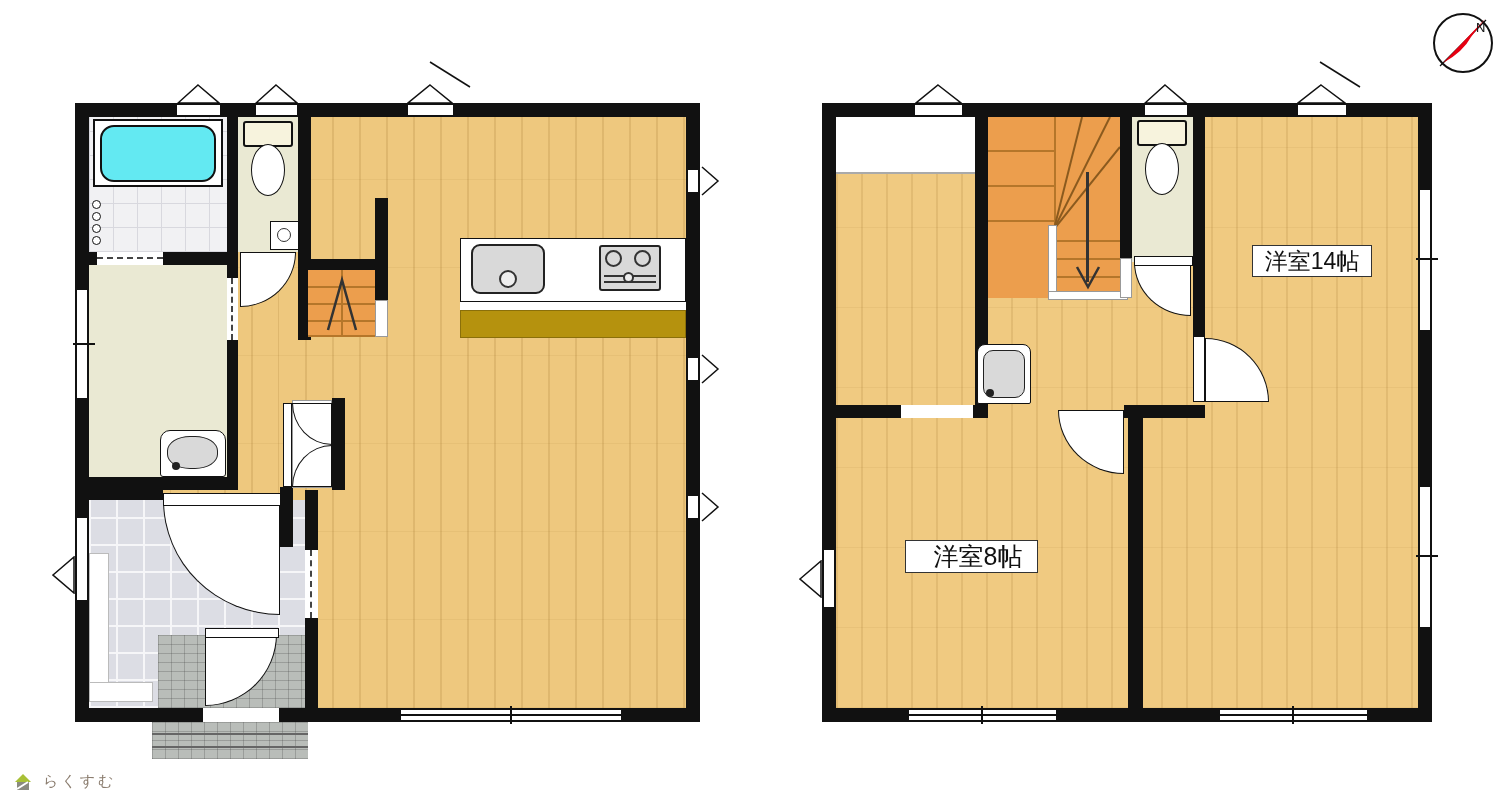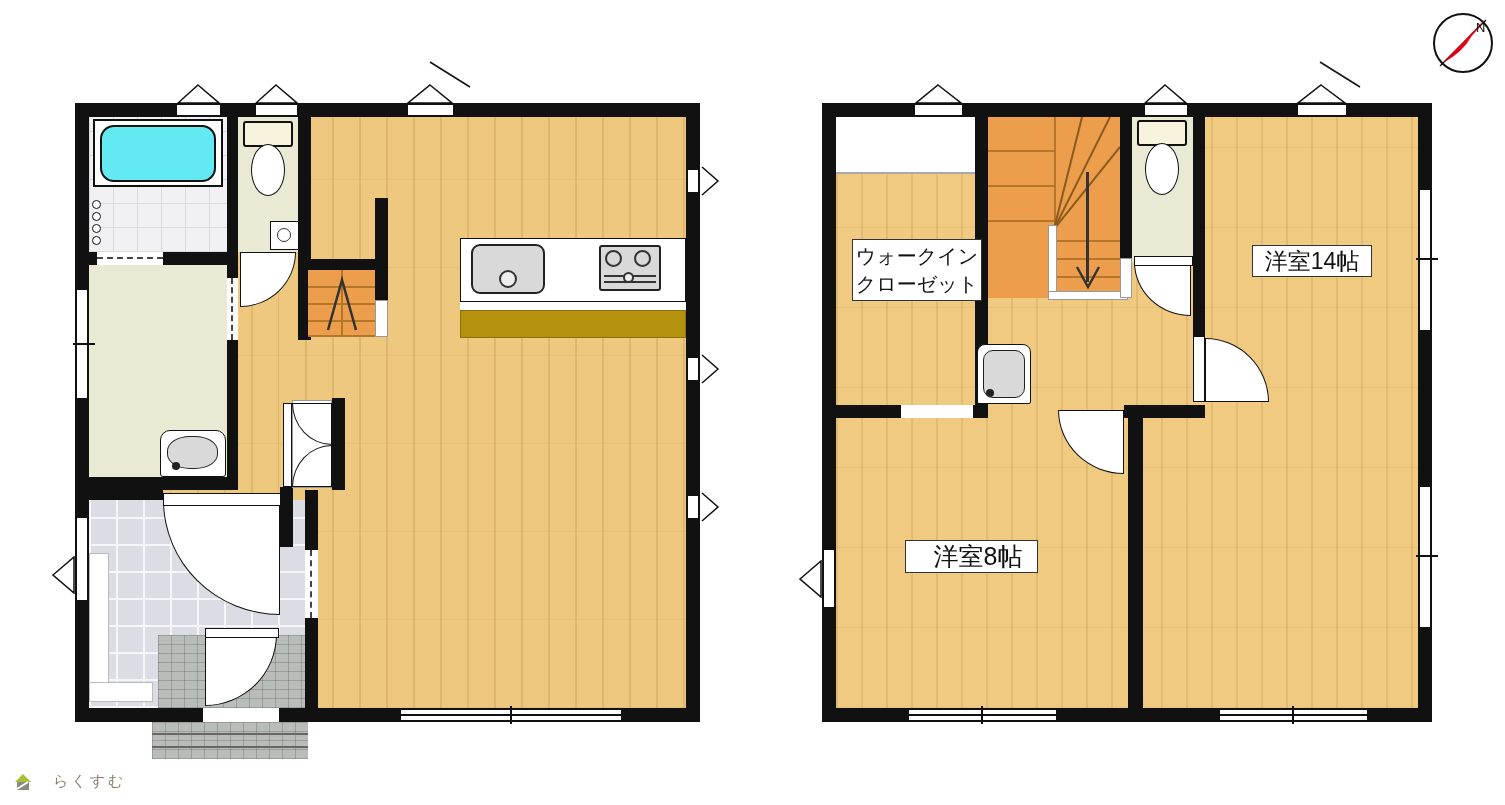--- a/index.html
+++ b/index.html
@@ -186,24 +186,20 @@
     <div class="abs tickv" style="left:109px;top:-4px;height:18px;"></div>
   </div>
 
   <div class="abs wall" style="left:822px;top:103px;width:610px;height:619px;"></div>
   <div class="abs wood2" style="left:836px;top:117px;width:582px;height:591px;"></div>
 
   <div class="abs white" style="left:836px;top:117px;width:139px;height:57px;border-bottom:2px solid #aaa;"></div>
   <div class="abs wall" style="left:975px;top:117px;width:13px;height:301px;"></div>
   <div class="abs wall" style="left:822px;top:405px;width:166px;height:13px;"></div>
   <div class="abs white" style="left:901px;top:405px;width:72px;height:13px;"></div>
-  <div class="abs label" style="left:852px;top:239px;width:130px;height:62px;font-size:20px;flex-direction:column;line-height:1.4;">
-    <span>ウォークイン</span>
-    <span>クローゼット</span>
-  </div>
 
   <div class="abs stairs" style="left:988px;top:117px;width:132px;height:181px;">
     <div class="abs tread" style="left:0;top:33px;width:66px;height:2px;"></div>
     <div class="abs tread" style="left:0;top:68px;width:66px;height:2px;"></div>
     <div class="abs tread" style="left:0;top:103px;width:66px;height:2px;"></div>
     <div class="abs tread" style="left:66px;top:0;width:2px;height:108px;"></div>
     <svg class="abs" style="left:66px;top:0;" width="66" height="115" viewBox="0 0 66 115">
       <line x1="0" y1="112" x2="28" y2="0" stroke="#8a5a1e" stroke-width="2"></line>
       <line x1="0" y1="112" x2="56" y2="0" stroke="#8a5a1e" stroke-width="2"></line>
       <line x1="0" y1="112" x2="66" y2="30" stroke="#8a5a1e" stroke-width="2"></line>
@@ -287,21 +283,21 @@
 
   <svg class="abs" style="left:1430px;top:10px;" width="66" height="66" viewBox="0 0 66 66">
     <circle cx="33" cy="33" r="29" fill="#fff" stroke="#111" stroke-width="2"></circle>
     <line x1="10" y1="56" x2="56" y2="10" stroke="#111" stroke-width="1.2"></line>
     <path d="M55,9 L13,53 Q33,42 41,27 Z" fill="#e60012"></path>
   </svg>
   <div class="abs" style="left:1476px;top:20px;font-size:13px;color:#111;">
     <span>N</span>
   </div>
 
-  <div class="abs" style="left:14px;top:772px;display:flex;align-items:center;gap:21px;">
+  <div class="abs" style="left:14px;top:772px;display:flex;align-items:center;gap:11px;">
     <svg width="18" height="18" viewBox="0 0 18 18">
       <polygon points="1,9 9,1 17,9" fill="#a8c036"></polygon>
       <rect x="3" y="9" width="12" height="8" fill="#8a8a80"></rect>
       <line x1="3" y1="16" x2="14" y2="9" stroke="#fff" stroke-width="2"></line>
     </svg>
     <span id="logo-text">らくすむ</span>
   </div>
 
 </div>
 

